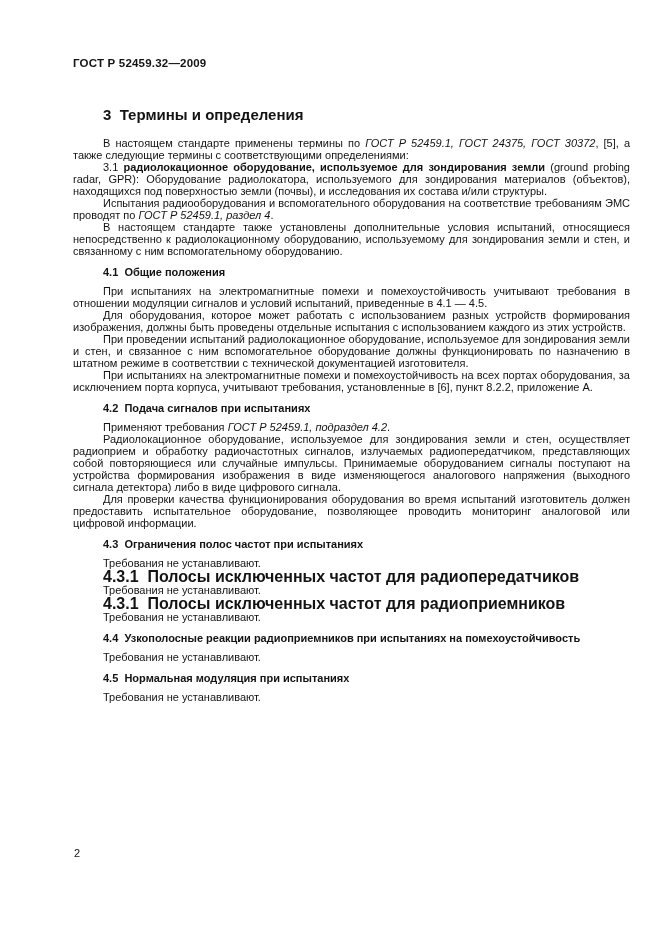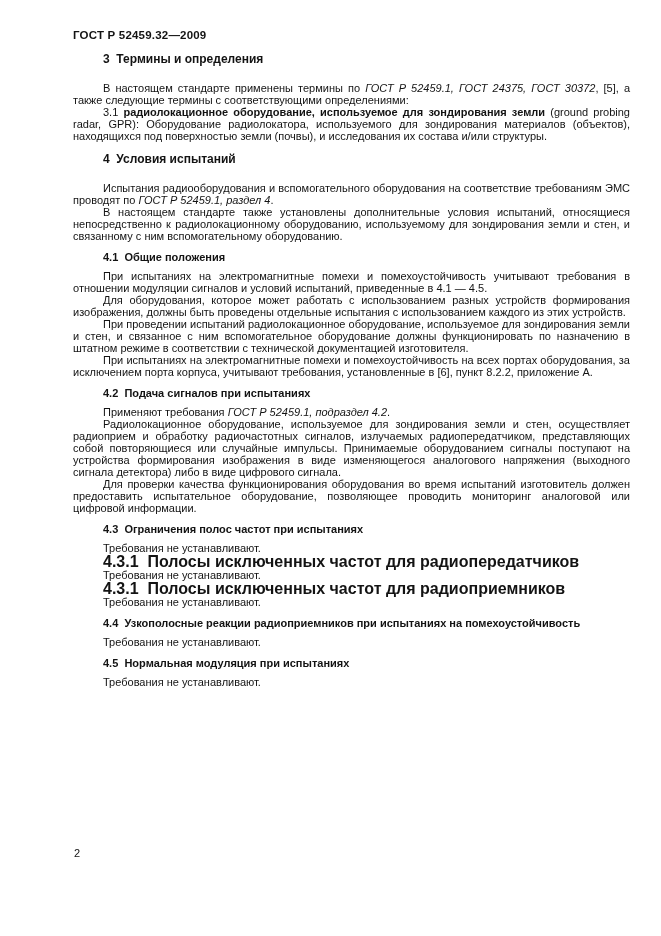--- a/index.html
+++ b/index.html
@@ -5,38 +5,38 @@
   html, body {
     margin: 0;
     padding: 0;
     background: #ffffff;
   }
   .page {
     position: relative;
     width: 661px;
     height: 936px;
     box-sizing: border-box;
-    padding: 28px 31px 0 73px;
+    padding: 56px 31px 0 73px;
     background: #ffffff;
     color: #131313;
     font-family: "Liberation Sans", sans-serif;
     overflow: hidden;
   }
   .doc-header {
     font-size: 11.5px;
     font-weight: bold;
     line-height: 14px;
     letter-spacing: 0.2px;
   }
   .blk { margin: 0; }
   .blk.h1 {
-    font-size: 12px;
+    font-size: 15px;
     font-weight: bold;
     line-height: 17px;
-    margin: 9px 0 14px 30px;
+    margin: 36px 0 14px 30px;
     white-space: pre-wrap;
   }
   .blk.h2 {
     font-size: 11px;
     font-weight: bold;
     line-height: 14px;
     margin: 8px 0 6px 0;
     text-indent: 30px;
     white-space: pre-wrap;
   }
@@ -68,21 +68,20 @@
 </head>
 <body>
 
 <div class="page">
   <div class="doc-header">ГОСТ Р 52459.32—2009</div>
 
   <div class="doc-body">
       <div class="blk h1">3  Термины и определения</div>
       <div class="blk p"><span>В настоящем стандарте применены термины по </span><span class="i">ГОСТ Р 52459.1, ГОСТ 24375, ГОСТ 30372</span><span>, [5], а также следующие термины с соответствующими определениями:</span></div>
       <div class="blk p"><span>3.1 </span><span class="b">радиолокационное оборудование, используемое для зондирования земли</span><span> (ground probing radar, GPR): Оборудование радиолокатора, используемого для зондирования материалов (объектов), находящихся под поверхностью земли (почвы), и исследования их состава и/или структуры.</span></div>
-      <div class="blk h1">4  Условия испытаний</div>
       <div class="blk p"><span>Испытания радиооборудования и вспомогательного оборудования на соответствие требованиям ЭМС проводят по </span><span class="i">ГОСТ Р 52459.1, раздел 4</span><span>.</span></div>
       <div class="blk p"><span>В настоящем стандарте также установлены дополнительные условия испытаний, относящиеся непосредственно к радиолокационному оборудованию, используемому для зондирования земли и стен, и связанному с ним вспомогательному оборудованию.</span></div>
       <div class="blk h2">4.1  Общие положения</div>
       <div class="blk p"><span>При испытаниях на электромагнитные помехи и помехоустойчивость учитывают требования в отношении модуляции сигналов и условий испытаний, приведенные в 4.1 — 4.5.</span></div>
       <div class="blk p"><span>Для оборудования, которое может работать с использованием разных устройств формирования изображения, должны быть проведены отдельные испытания с использованием каждого из этих устройств.</span></div>
       <div class="blk p"><span>При проведении испытаний радиолокационное оборудование, используемое для зондирования земли и стен, и связанное с ним вспомогательное оборудование должны функционировать по назначе­нию в штатном режиме в соответствии с технической документацией изготовителя.</span></div>
       <div class="blk p"><span>При испытаниях на электромагнитные помехи и помехоустойчивость на всех портах оборудова­ния, за исключением порта корпуса, учитывают требования, установленные в [6], пункт 8.2.2, приложе­ние А.</span></div>
       <div class="blk h2">4.2  Подача сигналов при испытаниях</div>
       <div class="blk p"><span>Применяют требования </span><span class="i">ГОСТ Р 52459.1, подраздел 4.2</span><span>.</span></div>
       <div class="blk p"><span>Радиолокационное оборудование, используемое для зондирования земли и стен, осуществляет радиоприем и обработку радиочастотных сигналов, излучаемых радиопередатчиком, представляю­щих собой повторяющиеся или случайные импульсы. Принимаемые оборудованием сигналы поступа­ют на устройства формирования изображения в виде изменяющегося аналогового напряжения (выходного сигнала детектора) либо в виде цифрового сигнала.</span></div>

